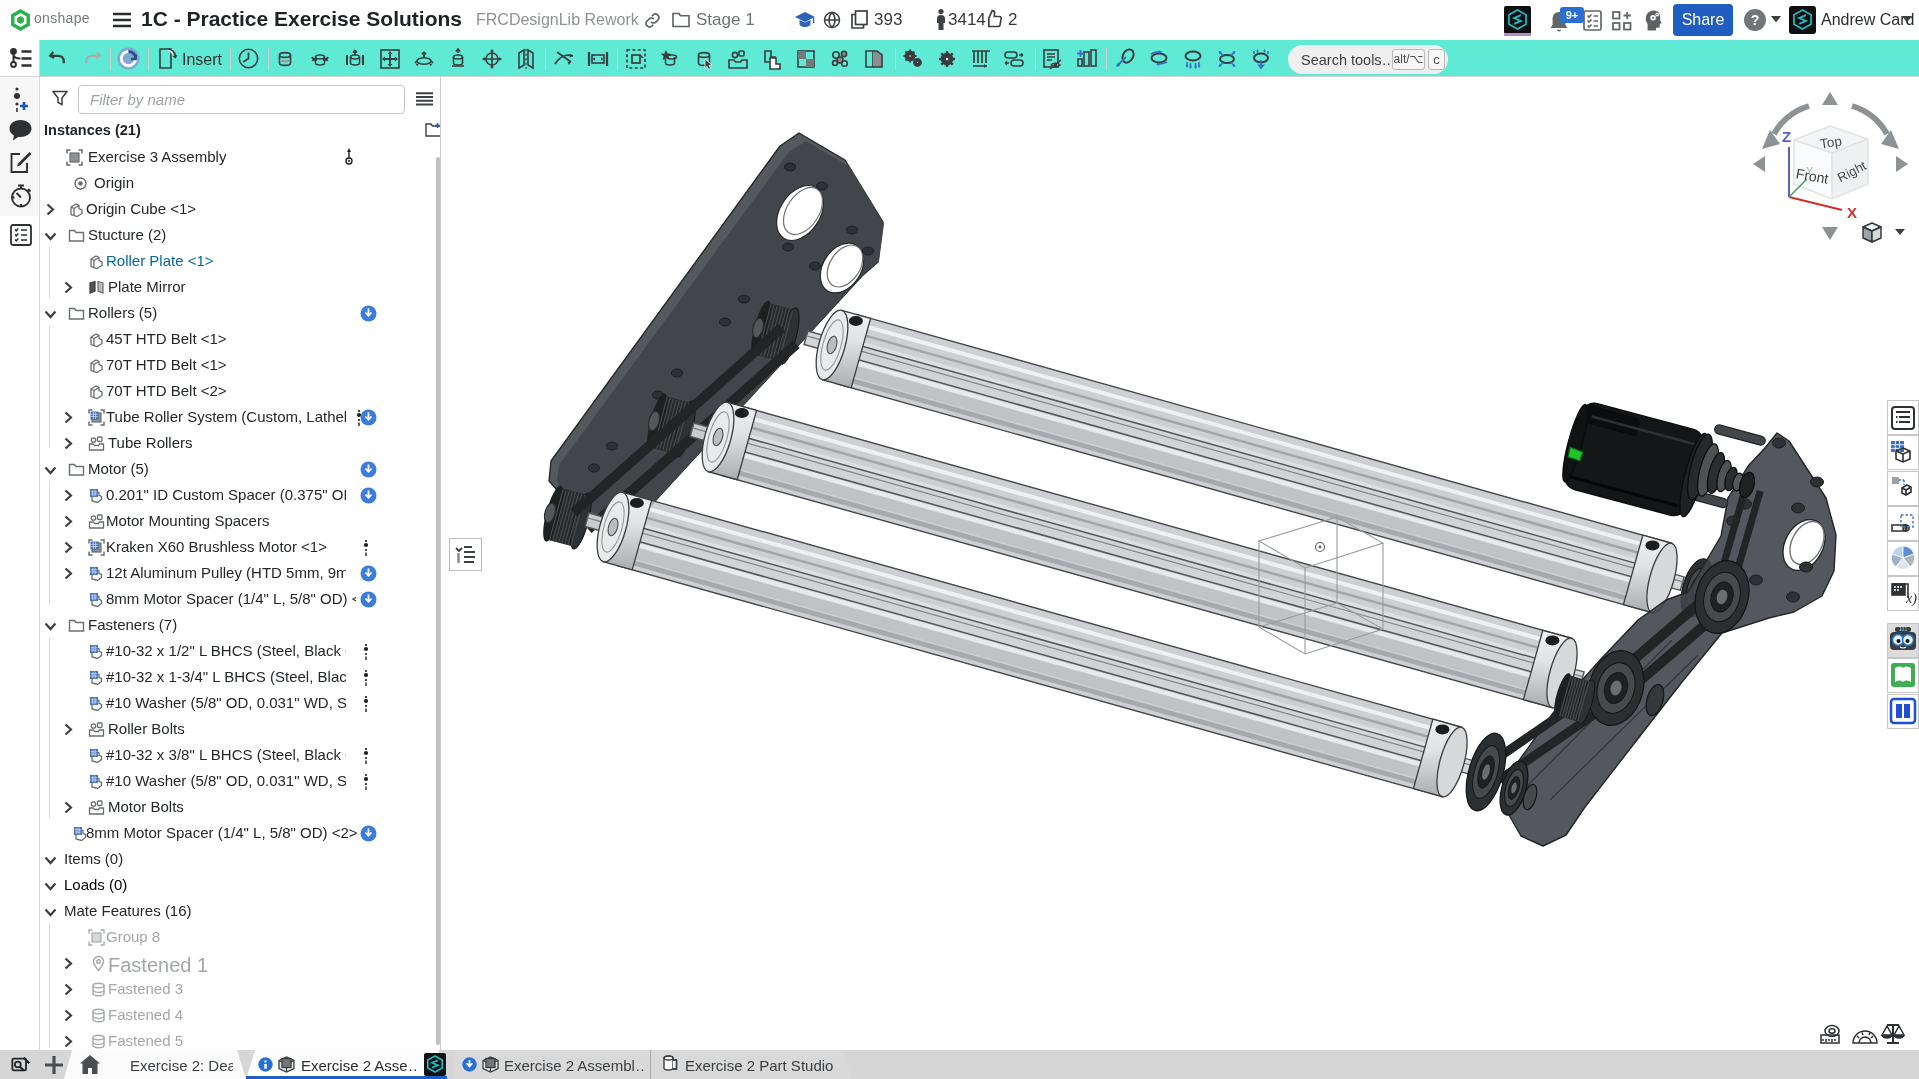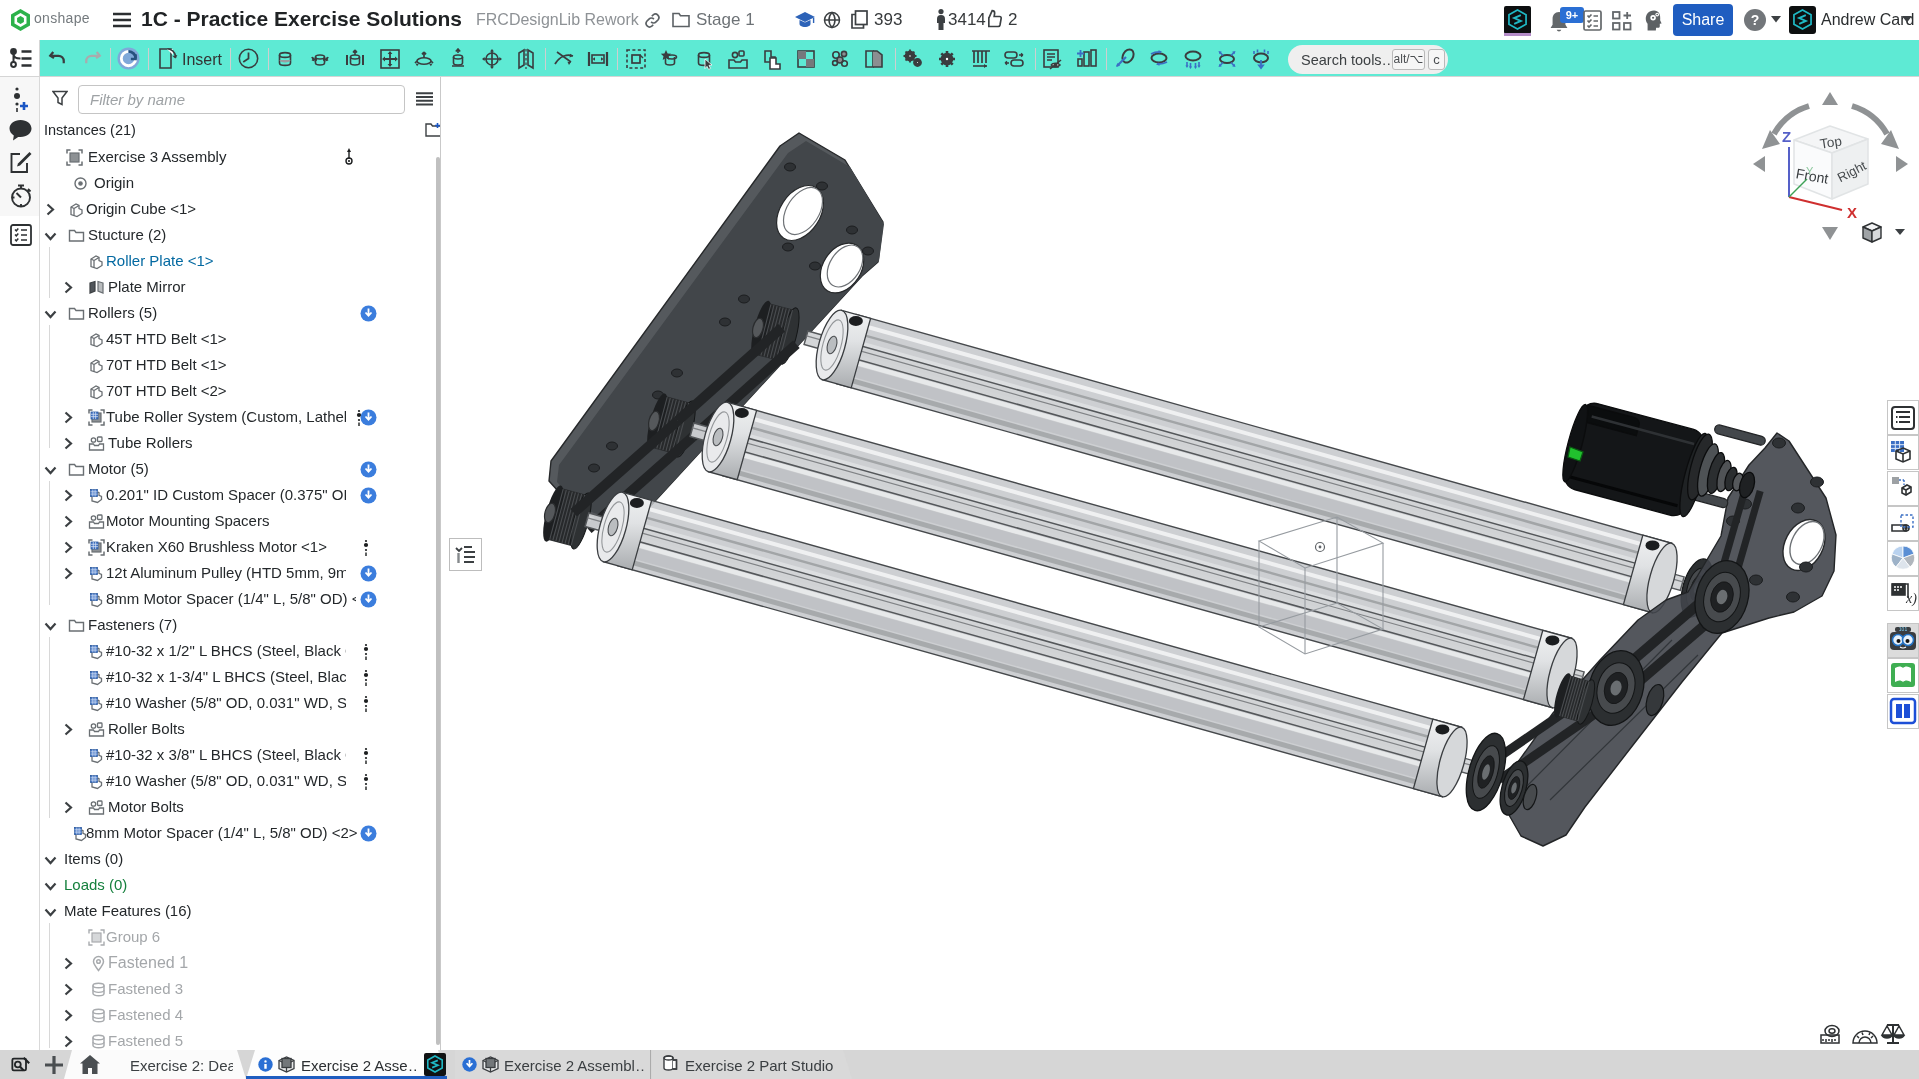--- a/index.html
+++ b/index.html
@@ -712,21 +712,21 @@
   </div>
   <div id="panel">
     <svg class="abs" style="left:12px;top:13px" width="16" height="16" viewBox="0 0 16 16" fill="none" stroke="#3c4043" stroke-width="1.5">
         <path d="M1 1.5 h14 L10 8 v6.5 L6 12.5 V8 Z"></path>
       </svg>
     <div class="abs" style="left:38px;top:8px;width:327px;height:29px;border:1px solid #c5c5c5;border-radius:4px;background:#fff"></div>
     <div class="abs" style="left:50px;top:14px;font-size:15px;font-style:italic;color:#9ea2a5">Filter by name</div>
     <svg class="abs" style="left:376px;top:15px" width="17" height="14" viewBox="0 0 17 14" stroke="#3c4043" stroke-width="2">
         <path d="M0 1.2 h17 M0 5 h17 M0 8.8 h17 M0 12.6 h17"></path>
       </svg>
-    <div class="abs" style="left:4px;top:45px;font-size:14.5px;font-weight:normal;color:#212529">Instances (21)</div>
+    <div class="abs" style="left:4px;top:45px;font-size:14.5px;font-weight:bold;color:#212529">Instances (21)</div>
     <svg class="abs" style="left:385px;top:45px" width="17" height="15" viewBox="0 0 17 15" fill="none" stroke="#3c4043" stroke-width="1.4">
         <path d="M1 2 h5 l1.5 2 H16 V14 H1 Z"></path>
         <path d="M12.5 1 v5 M10 3.5 h5" stroke="#1a56c4" stroke-width="1.6"></path>
       </svg>
     <div class="abs" style="left:9px;top:170px;width:1px;height:51px;background:#d8d8d8"></div>
     <div class="abs" style="left:9px;top:248px;width:1px;height:123px;background:#d8d8d8"></div>
     <div class="abs" style="left:9px;top:404px;width:1px;height:124px;background:#d8d8d8"></div>
     <div class="abs" style="left:9px;top:560px;width:1px;height:181px;background:#d8d8d8"></div>
     <div class="abs" style="left:9px;top:846px;width:1px;height:125px;background:#d8d8d8"></div>
     <svg class="abs" style="left:26px;top:72px" width="17" height="17" viewBox="0 0 17 17" fill="none" stroke="#6a6f73" stroke-width="1.5">
@@ -1011,38 +1011,38 @@
         <circle cx="8.5" cy="8.5" r="8" fill="#3b7ddd"></circle>
         <path d="M8.5 3.5 v7 M5.5 7.5 l3 3.2 3-3.2" stroke="#fff" stroke-width="1.8" fill="none"></path>
       </svg>
     <svg class="abs" style="left:4px;top:779px" width="13" height="9" viewBox="0 0 13 9" fill="none" stroke="#3c4043" stroke-width="2.2">
         <path d="M1.5 1.5 L6.5 7 L11.5 1.5"></path>
       </svg>
     <div class="abs" style="left:24px;top:773px;font-size:15px;color:#24282b;white-space:nowrap">Items (0)</div>
     <svg class="abs" style="left:4px;top:805px" width="13" height="9" viewBox="0 0 13 9" fill="none" stroke="#3c4043" stroke-width="2.2">
         <path d="M1.5 1.5 L6.5 7 L11.5 1.5"></path>
       </svg>
-    <div class="abs" style="left:24px;top:799px;font-size:15px;color:#15803d;white-space:nowrap">Loads (0)</div>
+    <div class="abs" style="left:24px;top:799px;font-size:15px;color:#000000;white-space:nowrap">Loads (0)</div>
     <svg class="abs" style="left:4px;top:831px" width="13" height="9" viewBox="0 0 13 9" fill="none" stroke="#3c4043" stroke-width="2.2">
         <path d="M1.5 1.5 L6.5 7 L11.5 1.5"></path>
       </svg>
     <div class="abs" style="left:24px;top:825px;font-size:15px;color:#24282b;white-space:nowrap">Mate Features (16)</div>
     <svg class="abs" style="left:48px;top:852px" width="17" height="17" viewBox="0 0 17 17" fill="none" stroke="#a8abae" stroke-width="1.4">
         <rect x="4" y="4" width="9" height="9" fill="#d6d8da" stroke-width="1.2"></rect>
         <path d="M1 4.5 V1 h3.5 M12.5 1 H16 v3.5 M16 12.5 V16 h-3.5 M4.5 16 H1 v-3.5"></path>
       </svg>
-    <div class="abs" style="left:66px;top:851px;font-size:15px;color:#a4a7aa;white-space:nowrap">Group 6</div>
+    <div class="abs" style="left:66px;top:851px;font-size:15px;color:#a4a7aa;white-space:nowrap">Group 8</div>
     <svg class="abs" style="left:24px;top:880px" width="9" height="13" viewBox="0 0 9 13" fill="none" stroke="#3c4043" stroke-width="2.2">
         <path d="M1.5 1.5 L7 6.5 L1.5 11.5"></path>
       </svg>
     <svg class="abs" style="left:50px;top:878px" width="17" height="17" viewBox="0 0 17 17" fill="none" stroke="#a8abae" stroke-width="1.5">
         <path d="M8.5 15.5 C5 11 3.5 8.6 3.5 6.5 a5 5 0 0 1 10 0 c0 2.1-1.5 4.5-5 9z"></path>
         <circle cx="8.5" cy="6.5" r="1.8"></circle>
       </svg>
-    <div class="abs" style="left:68px;top:877px;font-size:16px;color:#a4a7aa;white-space:nowrap">Fastened 1</div>
+    <div class="abs" style="left:68px;top:877px;font-size:20px;color:#a4a7aa;white-space:nowrap">Fastened 1</div>
     <svg class="abs" style="left:24px;top:906px" width="9" height="13" viewBox="0 0 9 13" fill="none" stroke="#3c4043" stroke-width="2.2">
         <path d="M1.5 1.5 L7 6.5 L1.5 11.5"></path>
       </svg>
     <svg class="abs" style="left:50px;top:904px" width="17" height="17" viewBox="0 0 17 17" fill="none" stroke="#a8abae" stroke-width="1.5">
         <ellipse cx="8.5" cy="4.5" rx="5.5" ry="2.3"></ellipse>
         <path d="M3 4.5 v8 a5.5 2.3 0 0 0 11 0 v-8"></path>
         <path d="M3 9 a5.5 2.3 0 0 0 11 0" stroke-width="1.2"></path>
       </svg>
     <div class="abs" style="left:68px;top:903px;font-size:15px;color:#a4a7aa;white-space:nowrap">Fastened 3</div>
     <svg class="abs" style="left:24px;top:932px" width="9" height="13" viewBox="0 0 9 13" fill="none" stroke="#3c4043" stroke-width="2.2">

